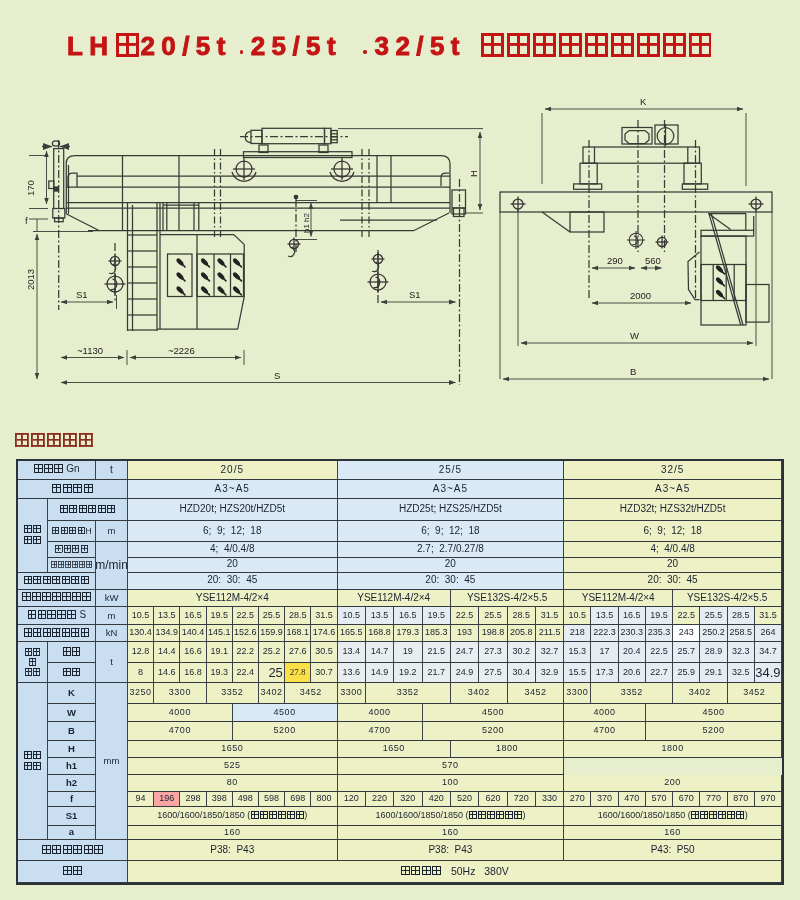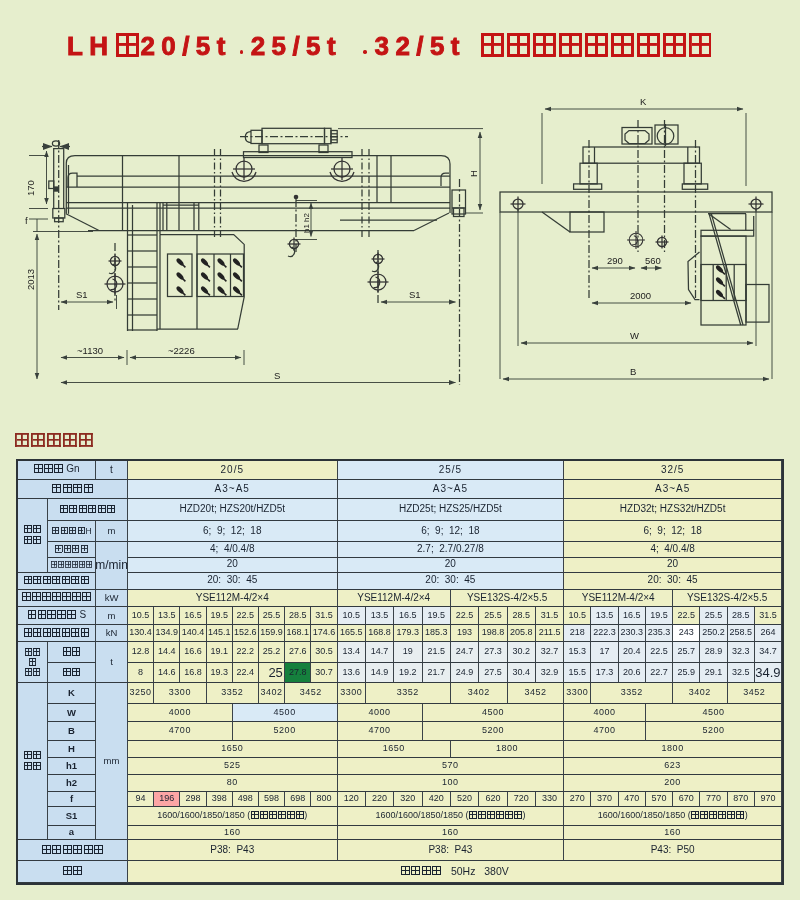--- a/index.html
+++ b/index.html
@@ -638,21 +638,21 @@
     </div>
 <div style="grid-area:11/9/12/10;background:#eef0c6;">
       <span style="font-size:9px;">25.2</span>
     </div>
 <div style="grid-area:12/9/13/10;background:#eef0c6;">
       <span style="font-size:13px;margin-left:19px;">25.4</span>
     </div>
 <div style="grid-area:11/10/12/11;background:#eef0c6;">
       <span style="font-size:9px;">27.6</span>
     </div>
-<div style="grid-area:12/10/13/11;background:#15803d;">
+<div style="grid-area:12/10/13/11;background:#fde047;font-family:Liberation Serif, serif;">
       <span style="font-size:9px;">27.8</span>
     </div>
 <div style="grid-area:11/11/12/12;background:#eef0c6;">
       <span style="font-size:9px;">30.5</span>
     </div>
 <div style="grid-area:12/11/13/12;background:#eef0c6;">
       <span style="font-size:9px;">30.7</span>
     </div>
 <div style="grid-area:11/12/12/13;background:#e8eef0;">
       <span style="font-size:9px;">13.4</span>
@@ -836,23 +836,20 @@
     </div>
 <div style="grid-area:16/20/17/28;background:#eef0c6;">
       <span style="font-size:9px;letter-spacing:.5px">1800</span>
     </div>
 <div style="grid-area:17/4/18/12;background:#eef0c6;">
       <span style="font-size:9px;letter-spacing:.5px">525</span>
     </div>
 <div style="grid-area:17/12/18/20;background:#eef0c6;">
       <span style="font-size:9px;letter-spacing:.5px">570</span>
     </div>
-<div style="grid-area:17/20/18/28;background:#eef0c6;">
-      <span style="font-size:9px;letter-spacing:.5px">623</span>
-    </div>
 <div style="grid-area:18/4/19/12;background:#eef0c6;">
       <span style="font-size:9px;letter-spacing:.5px">80</span>
     </div>
 <div style="grid-area:18/12/19/20;background:#eef0c6;">
       <span style="font-size:9px;letter-spacing:.5px">100</span>
     </div>
 <div style="grid-area:18/20/19/28;background:#eef0c6;">
       <span style="font-size:9px;letter-spacing:.5px">200</span>
     </div>
 <div style="grid-area:21/4/22/12;background:#eef0c6;">

